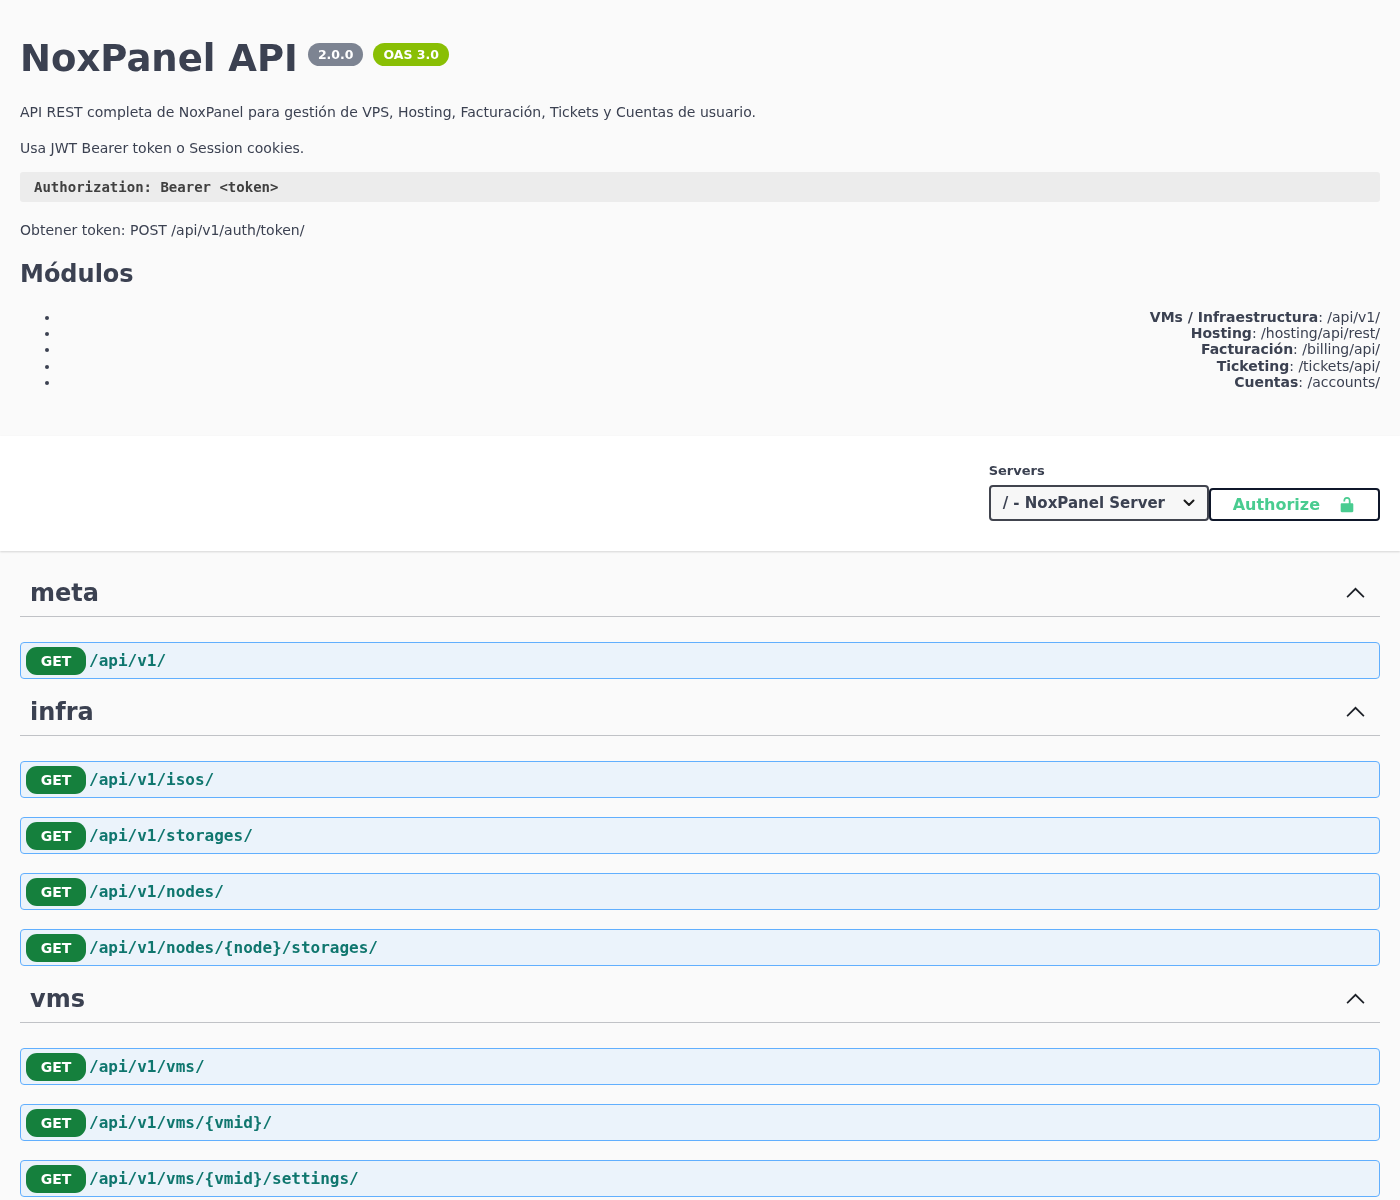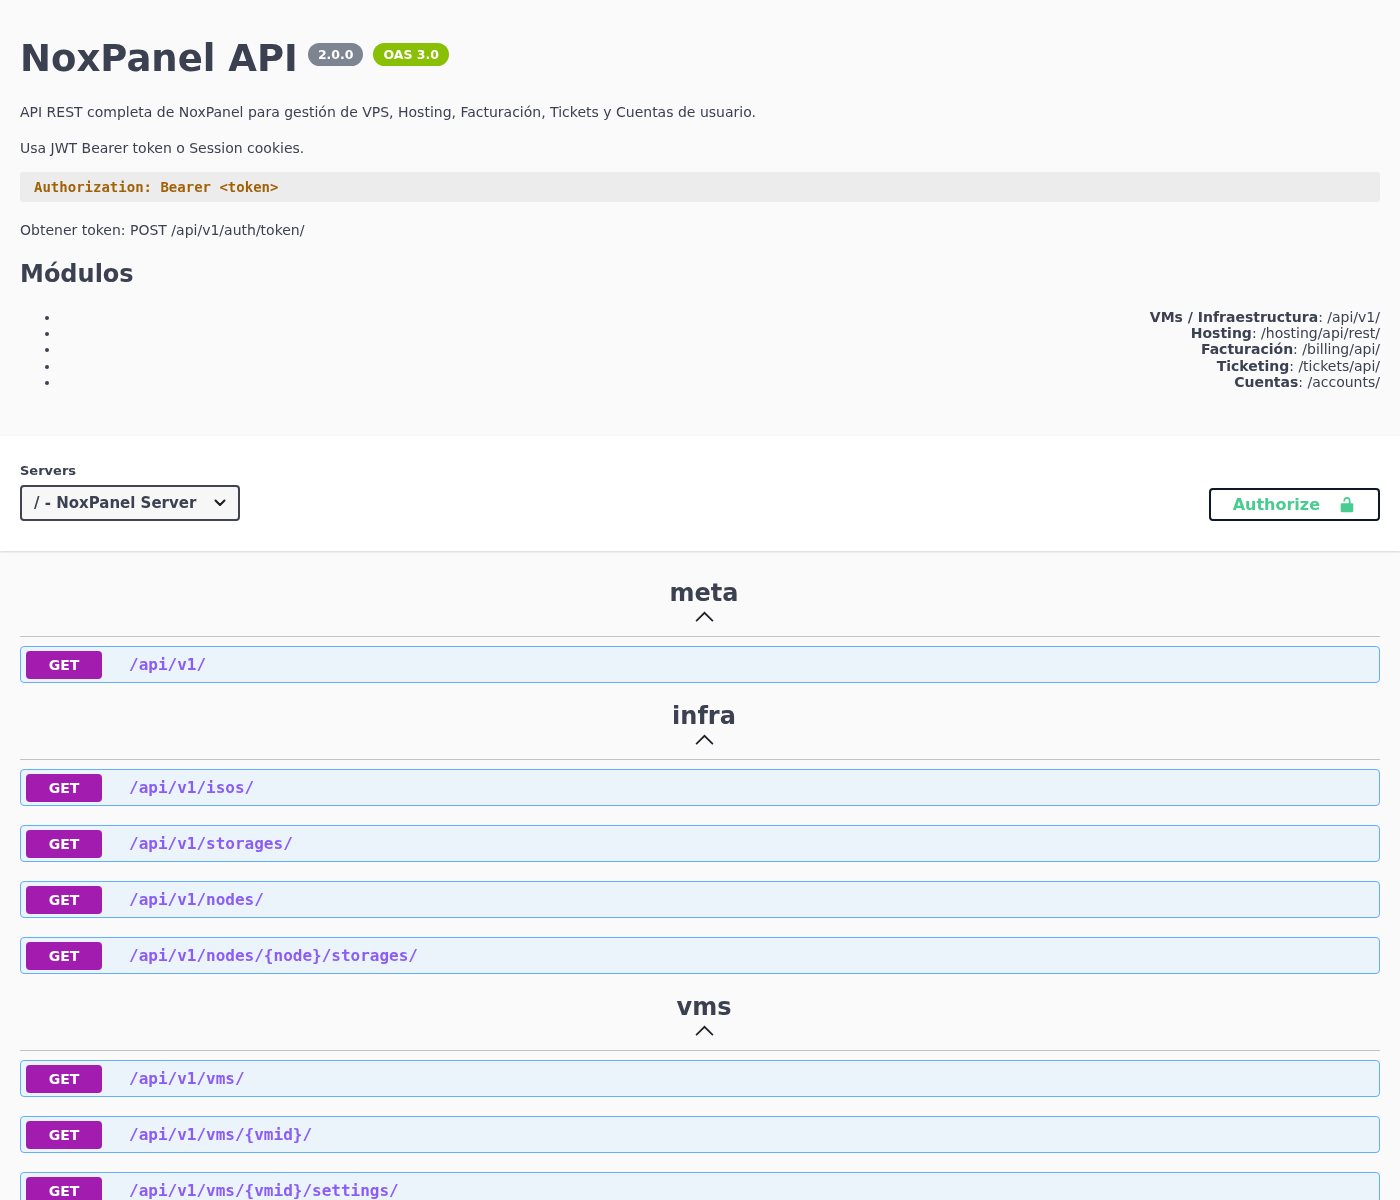--- a/index.html
+++ b/index.html
@@ -24,32 +24,32 @@
   .badge-version { background: #7d8492; }
   .badge-oas { background: #89bf04; }
   p.description { margin-top: 25px; font-size: 14px; }
   h2.md-heading { font-size: 24px; font-weight: 700; margin-top: 22px; }
   p.md-p { margin-top: 20px; font-size: 14px; }
   pre.md-code {
     margin-top: 16px; background: #ececec; padding: 7px 14px; border-radius: 3px;
   }
   pre.md-code code {
     font-family: "DejaVu Sans Mono", "Liberation Mono", monospace;
-    font-weight: 700; font-size: 14px; color: #a16207; margin-top: 48px;
+    font-weight: 700; font-size: 14px; color: #404040; margin-top: 48px;
   }
   ul.modules-list { margin: 21px 0 0 40px; text-align: right; }
   ul.modules-list li { font-size: 14px; line-height: 16.3px; }
   ul.modules-list li b { font-weight: 700; }
 
   
   .scheme-container {
     background: #fff; box-shadow: 0 1px 2px 0 rgba(0,0,0,.15);
     padding: 27px 0 30px;
   }
-  .scheme-inner { display: flex; justify-content: space-between; align-items: flex-end; }
+  .scheme-inner { display: flex; justify-content: flex-end; align-items: flex-end; }
   .servers-title { font-size: 13px; font-weight: 700; display: block; margin-bottom: 7px; }
   .server-select {
     width: 220px; height: 31px; background: #f7f7f7;
     border: 2px solid #41444e; border-radius: 4px;
     display: flex; align-items: center; justify-content: space-between;
     padding: 16px 12px; cursor: pointer;
   }
   .server-select .sel-label { font-size: 15px; font-weight: 700; color: #3b4151; }
   .authorize-btn {
     display: inline-flex; align-items: center; gap: 18px;
@@ -58,41 +58,40 @@
     font-family: inherit; padding: 5px 22px; height: 33px; cursor: pointer;
   }
 
   
   .operations { padding: 21px 20px 10px; }
   .opblock-tag-section { margin-top: 7px; }
   .opblock-tag {
     display: flex; align-items: center; justify-content: space-between;
     padding: 0 2px 9px 10px;
     border-bottom: 1px solid rgba(59,65,81,.3);
-    margin-bottom: 9px;
-    flex-direction: column;
+    margin-bottom: 25px;
   }
   .opblock-tag .tag-name { font-size: 24px; font-weight: 700; color: #3b4151; }
   .expand-btn { background: none; border: none; cursor: pointer; padding: 4px 12px; }
   .opblock {
     display: flex; align-items: center;
     height: 37px; margin-bottom: 19px;
     background: #ebf3fb; border: 1px solid #61affe; border-radius: 4px;
     padding: 0 13px 0 5px; cursor: pointer; width: 100%;
     font-family: inherit; text-align: left;
   }
   .opblock .method {
-    display: inline-block; width: 76px; text-align: center;
-    background: #a21caf; color: #fff; font-weight: 700; font-size: 14px;
-    padding: 6px 0; border-radius: 4px;
+    display: inline-block; width: 60px; text-align: center;
+    background: #15803d; color: #fff; font-weight: 700; font-size: 14px;
+    padding: 6px 0; border-radius: 11px;
   }
   .opblock .path {
-    margin-left: 27px;
+    margin-left: 3px;
     font-family: "DejaVu Sans Mono", "Liberation Mono", monospace;
-    font-size: 16px; font-weight: 700; color: #8b5cf6;
+    font-size: 16px; font-weight: 700; color: #0f766e;
   }
   .opblock .row-right { margin-left: auto; display: flex; align-items: center; gap: 9px; }
   svg { display: block; }
 </style>
 </head>
 <body>
 
 <section class="info-section">
   <div class="title-row">
     <h1 class="api-title">NoxPanel API</h1>

